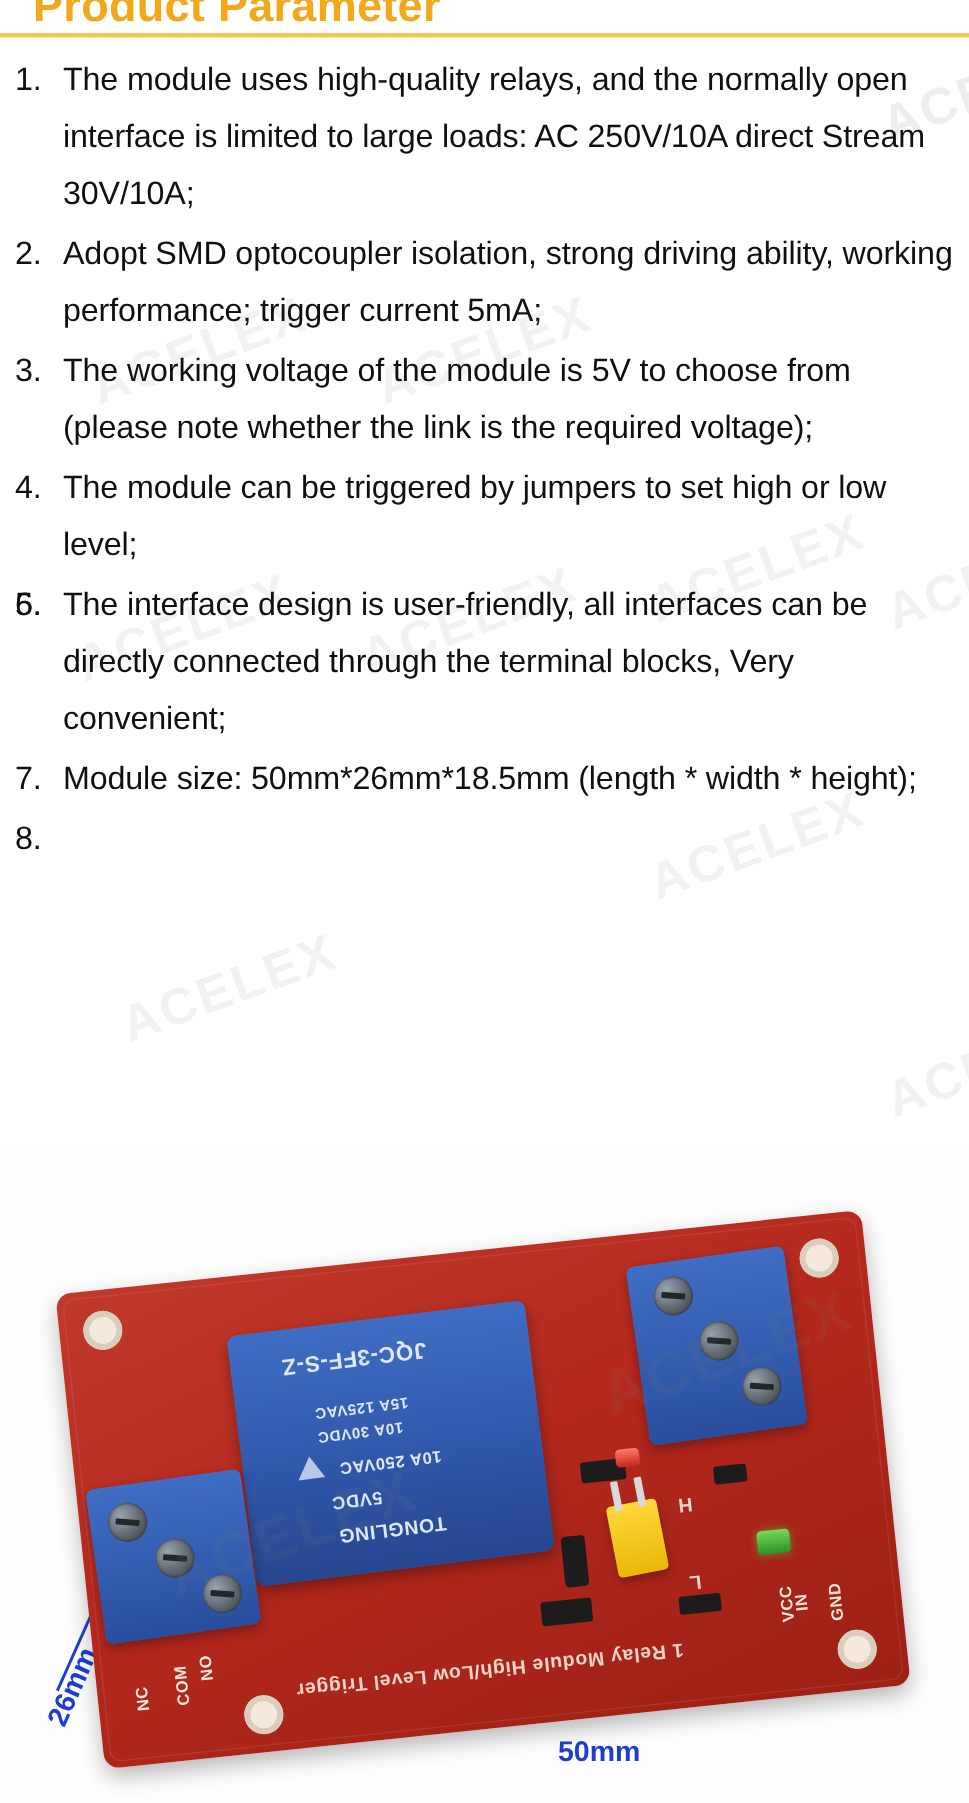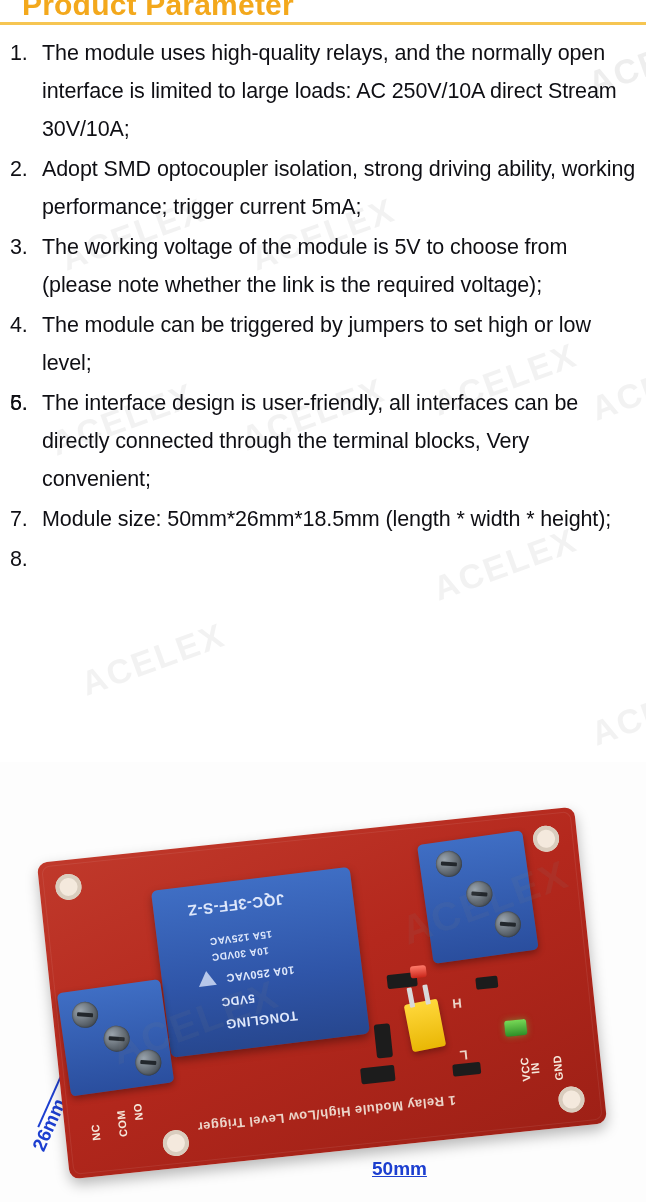--- a/index.html
+++ b/index.html
@@ -281,21 +281,20 @@
   .dim-text {
     position: absolute;
     color: #1d3fd0;
     font-size: 19px;
     font-weight: 700;
     white-space: nowrap;
   }
   .dim-50 {
     left: 372px;
     top: 396px;
-    text-decoration: underline;
   }
   .dim-26 {
     left: 22px;
     top: 352px;
     transform: rotate(-66deg);
   }
 </style>
 </head>
 <body>
 

